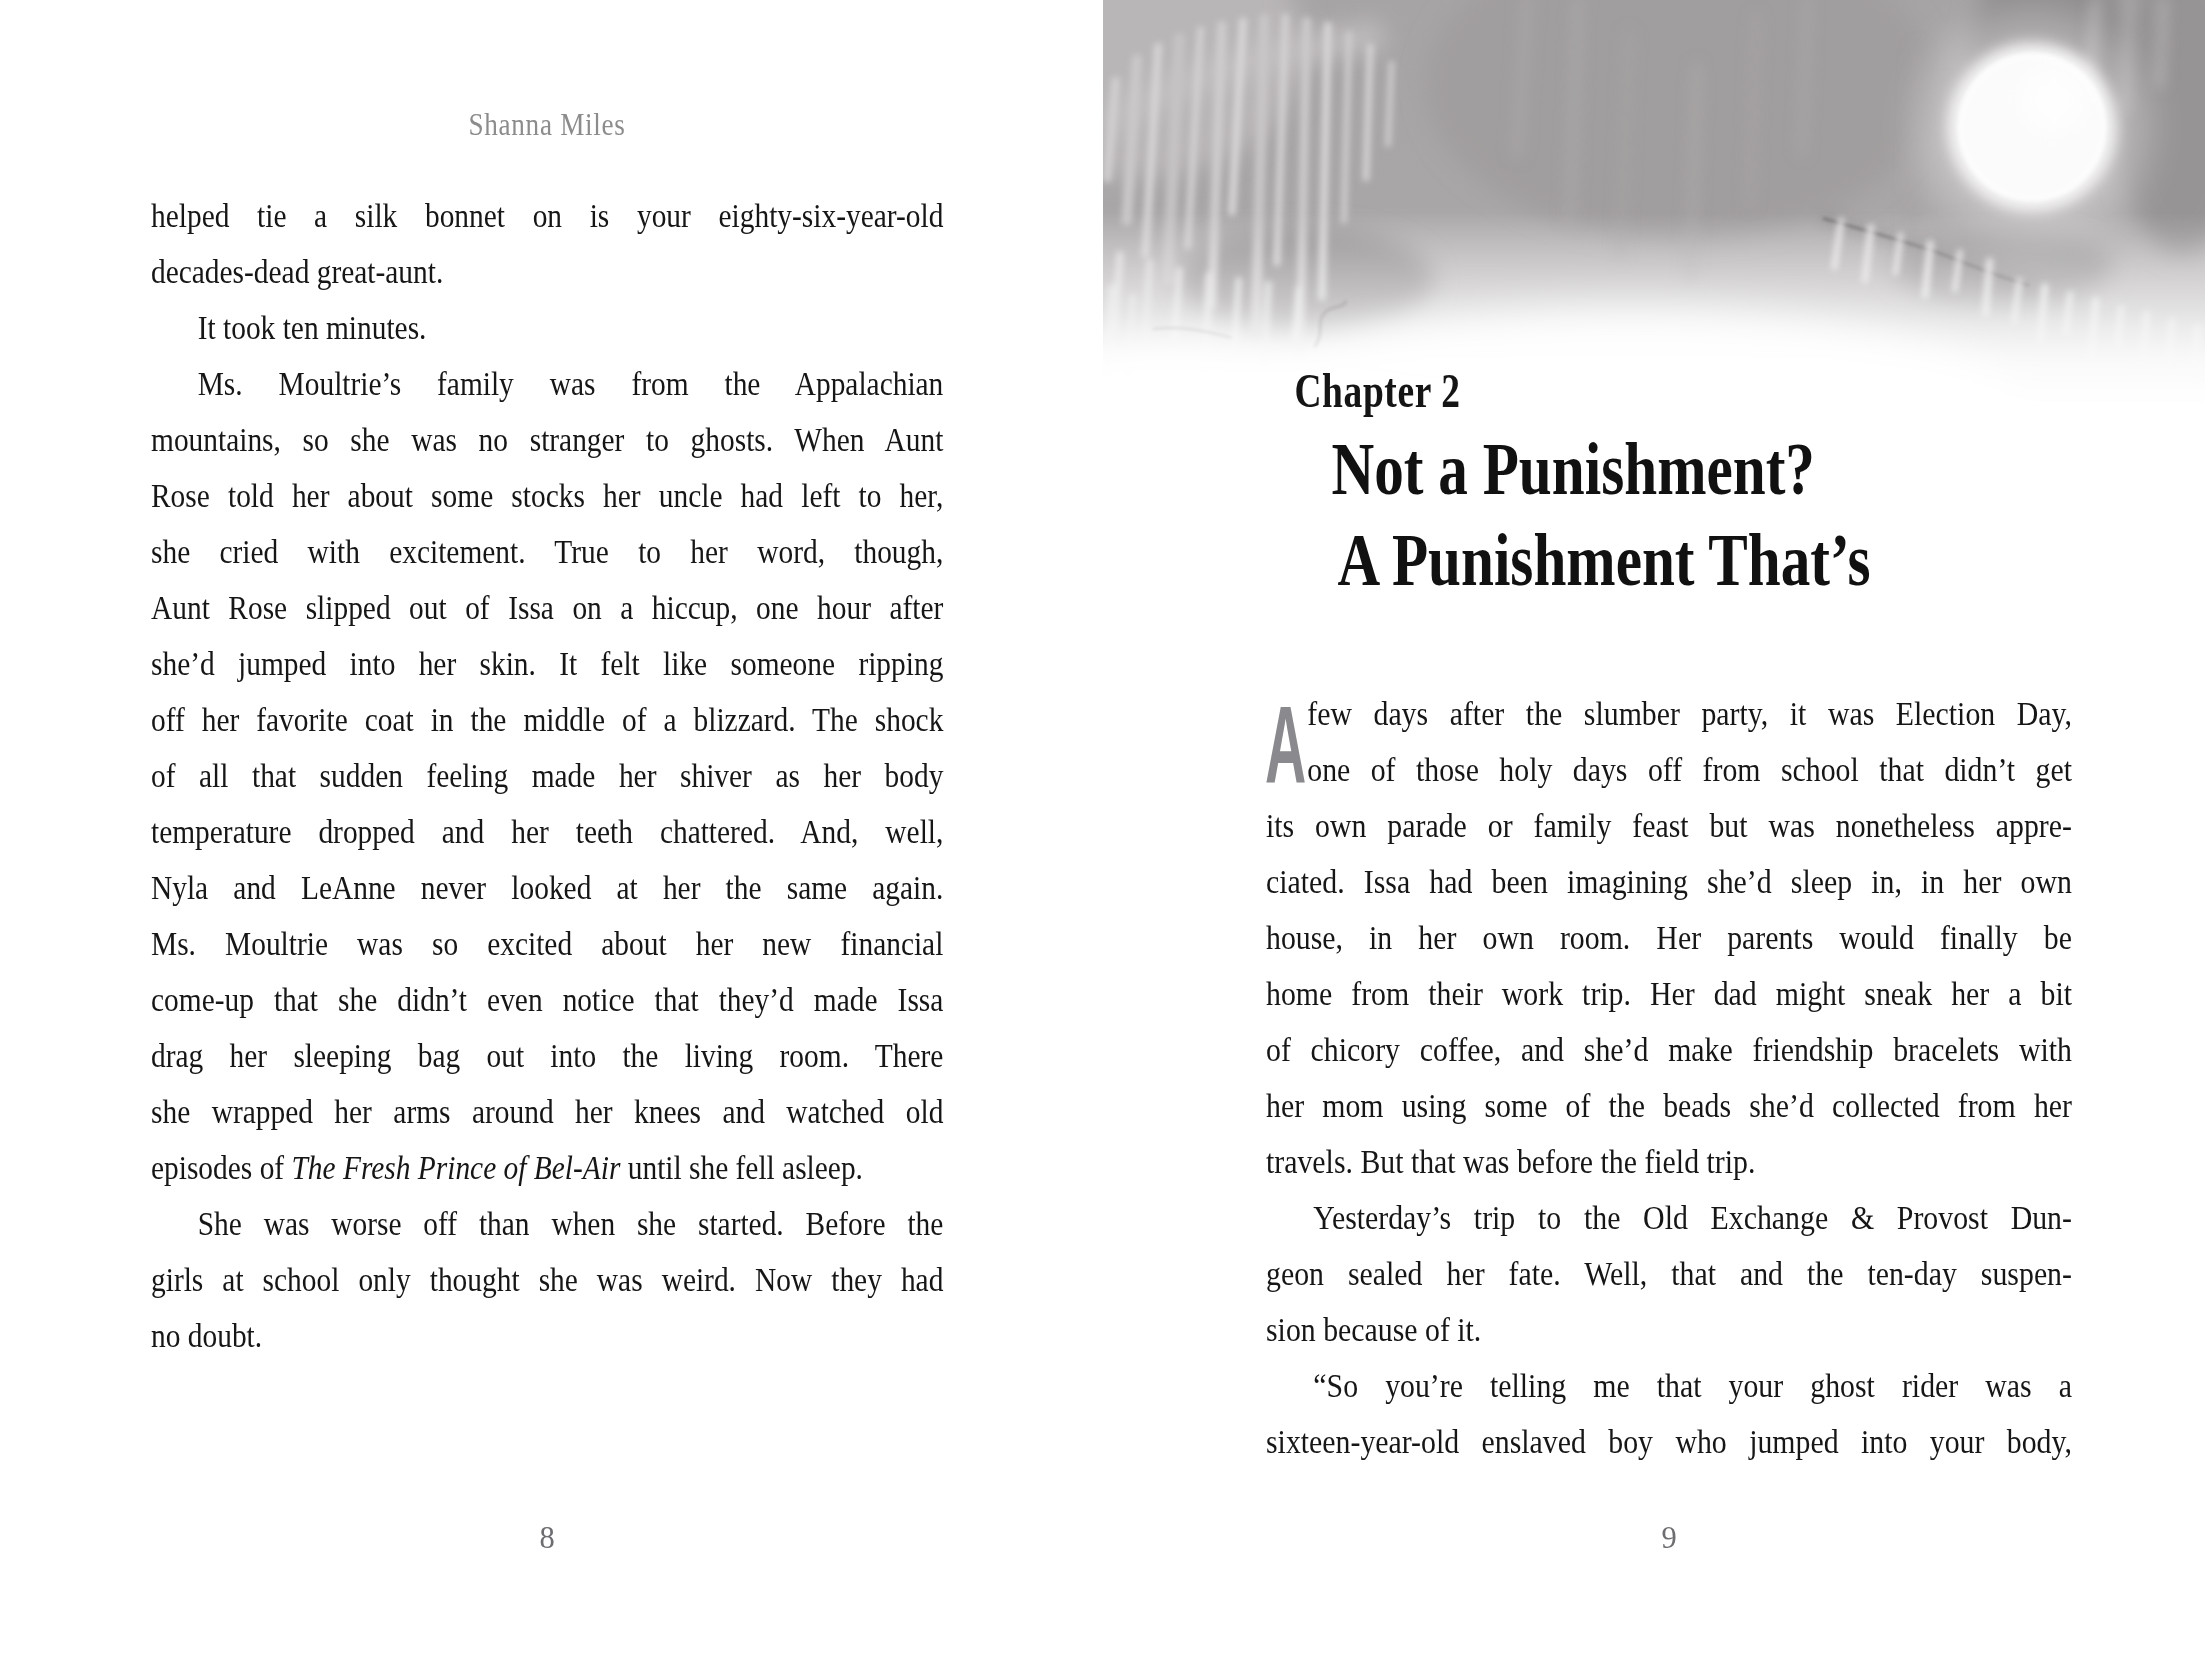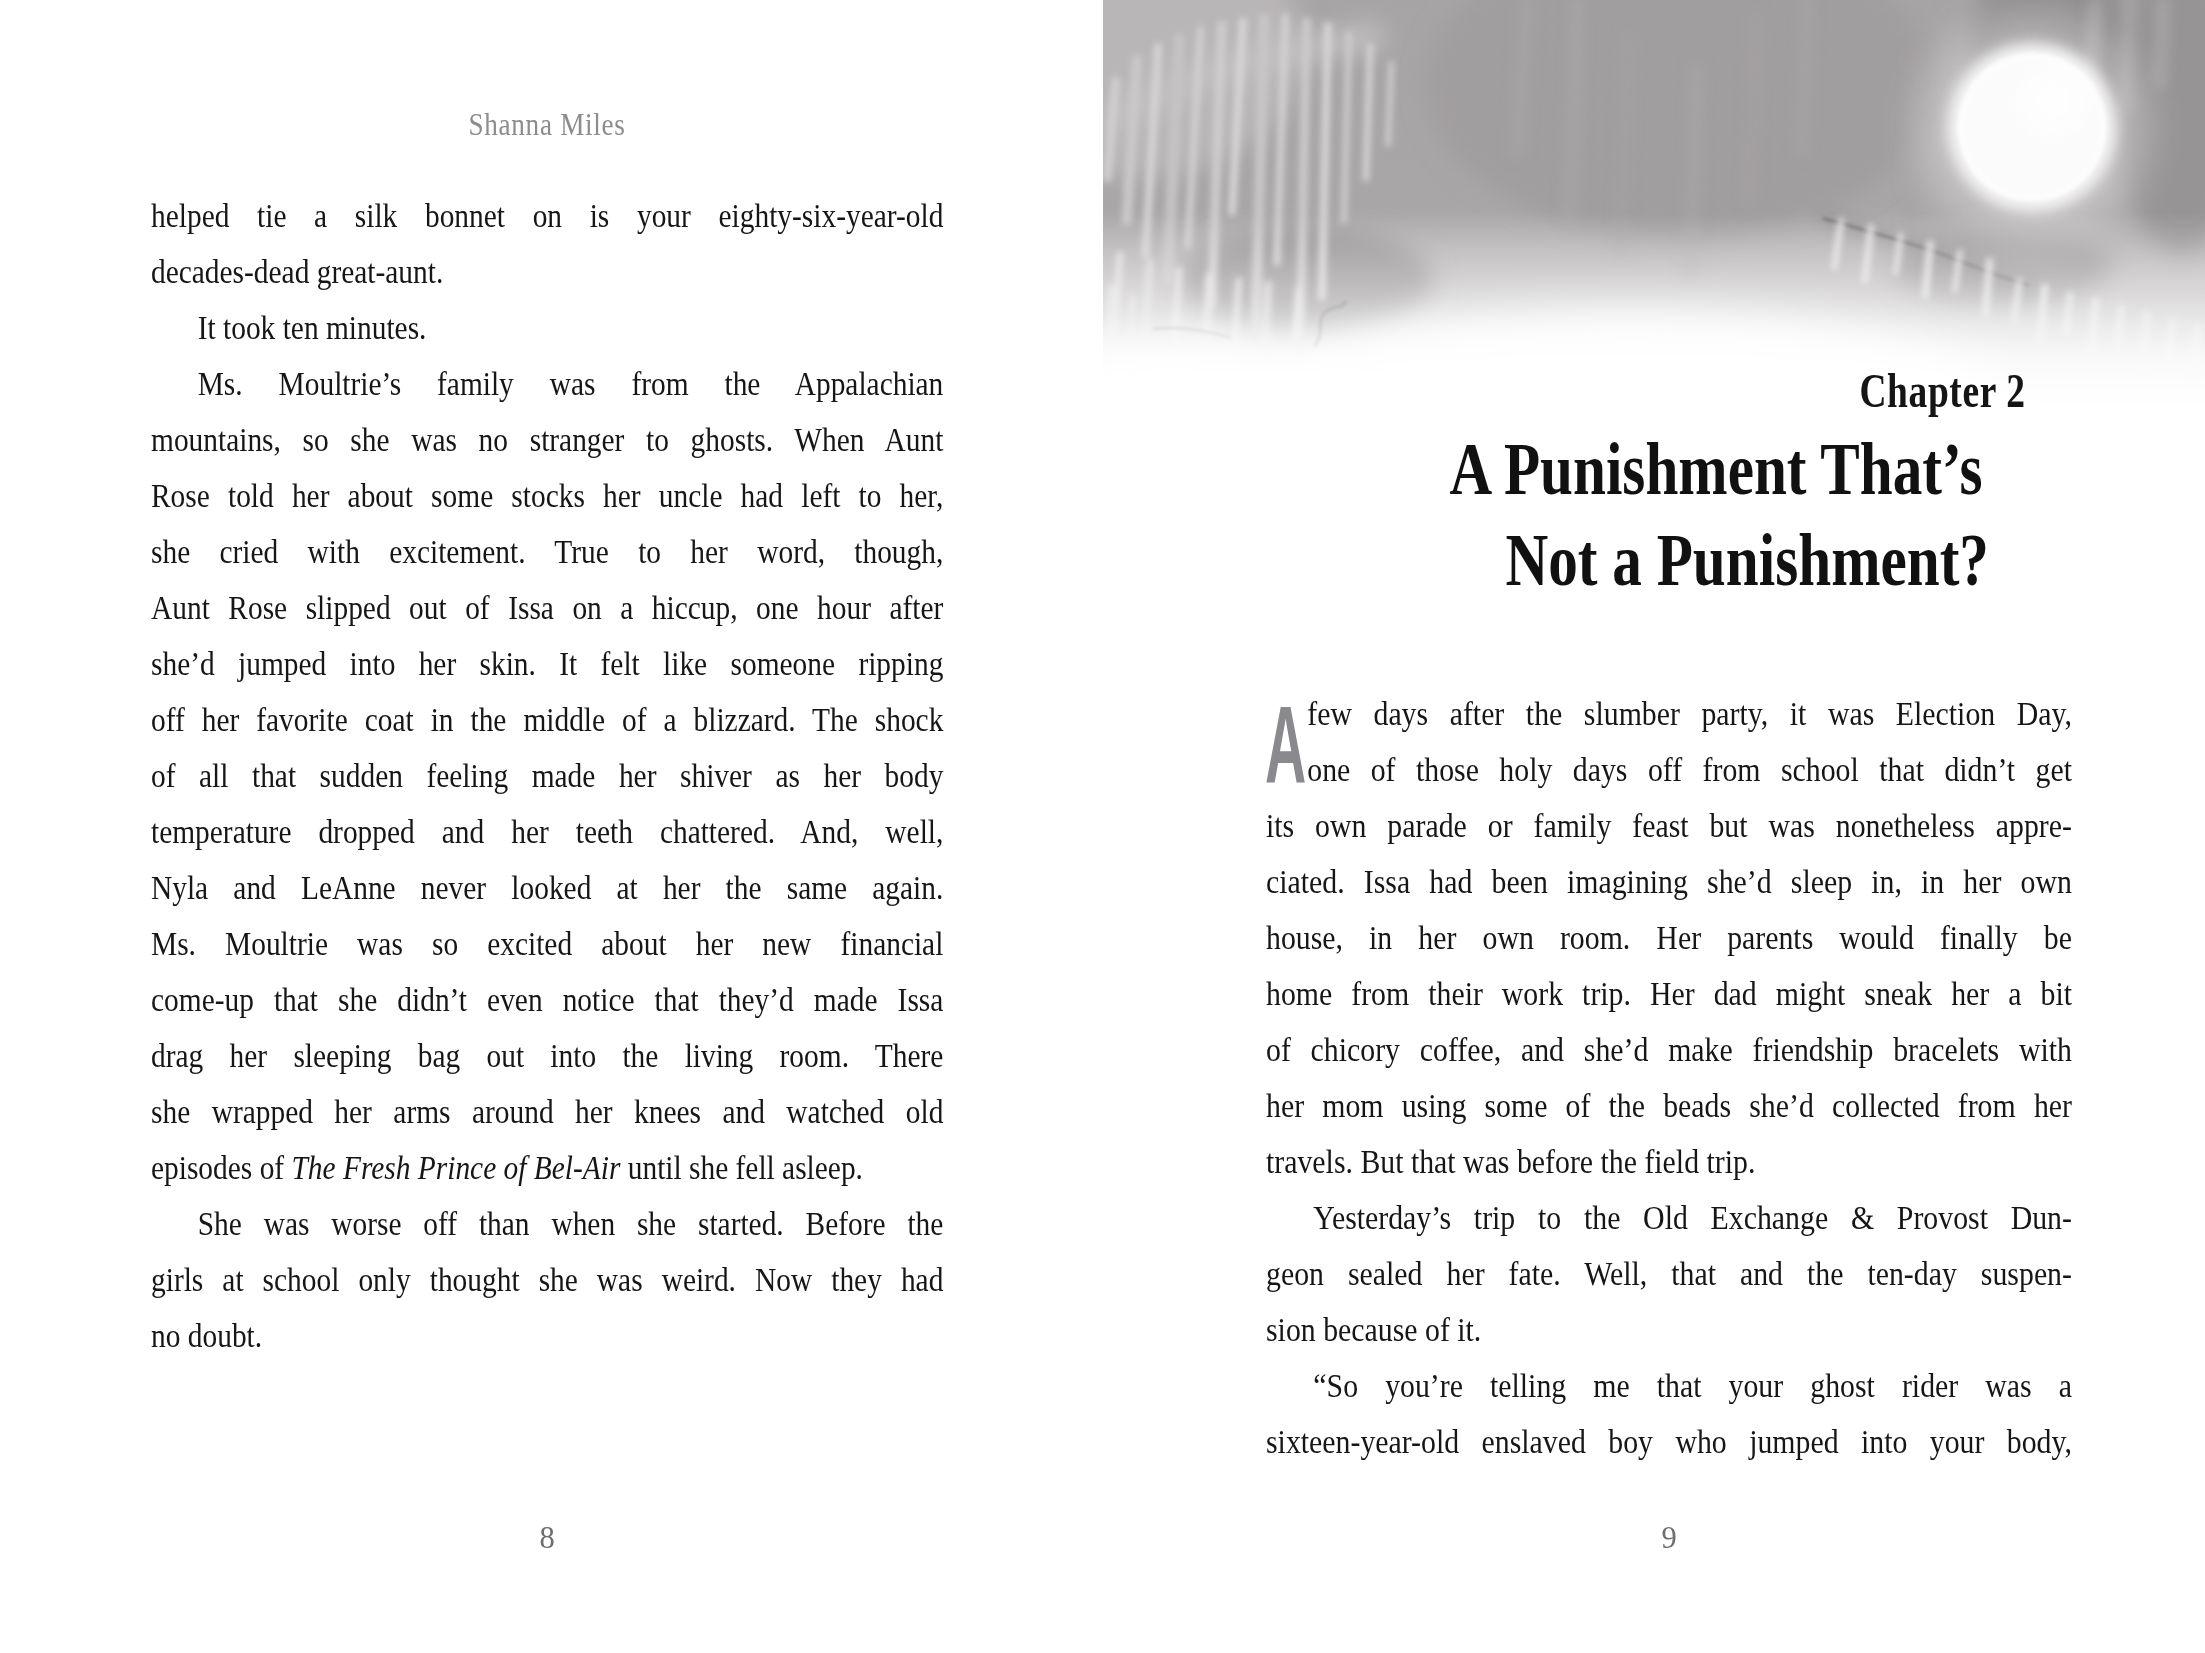--- a/index.html
+++ b/index.html
@@ -31,21 +31,21 @@
   .bodyline.ind{text-indent:54px;}
   .bodyline.pad{padding-left:47px;}
   .it{font-style:italic;}
   
   #drop-cap{
     position:absolute;left:1265px;top:689px;font-family:"Liberation Sans",sans-serif;
     font-weight:bold;font-size:110px;line-height:110px;color:#8a8a8e;
     transform:scaleX(0.52);transform-origin:left top;z-index:3;
   }
   
-  #chapter-block{position:absolute;left:1243px;top:360px;width:806px;text-align:right;z-index:3;}
+  #chapter-block{position:absolute;left:1271px;top:360px;width:806px;text-align:left;z-index:3;}
   #chapter-label{font-size:48px;line-height:61px;font-weight:bold;color:#151515;}
   #chapter-label span{display:inline-block;transform:scaleX(0.78);letter-spacing:0.8px;}
   .title-line{font-size:74px;line-height:91px;font-weight:bold;color:#111111;}
   .title-line span{display:inline-block;transform:scaleX(0.80);}
   #chapter-title{margin-top:3.4px;}
   
   #illustration{position:absolute;left:1103px;top:0;width:1103px;height:458px;z-index:1;}
   #chapter-block,#right-col,#drop-cap,#folio-right{z-index:3;}
 </style>
 </head>
@@ -205,24 +205,24 @@
     <div id="folio-left" class="folio">8</div>
   </div>
 
   <div>
     <div id="chapter-block">
       <div id="chapter-label">
         <span>Chapter 2</span>
       </div>
       <div id="chapter-title">
         <div class="title-line">
-          <span>A Punishment That’s</span>
+          <span>Not a Punishment?</span>
         </div>
         <div class="title-line">
-          <span>Not a Punishment?</span>
+          <span>A Punishment That’s</span>
         </div>
       </div>
     </div>
     <div id="drop-cap">A</div>
     <div id="right-col" class="textcol">
         <div class="bodyline just pad"><span>few days after the slumber party, it was Election Day,</span></div>
         <div class="bodyline just pad"><span>one of those holy days off from school that didn’t get</span></div>
         <div class="bodyline just"><span>its own parade or family feast but was nonetheless appre-</span></div>
         <div class="bodyline just"><span>ciated. Issa had been imagining she’d sleep in, in her own</span></div>
         <div class="bodyline just"><span>house, in her own room. Her parents would finally be</span></div>

